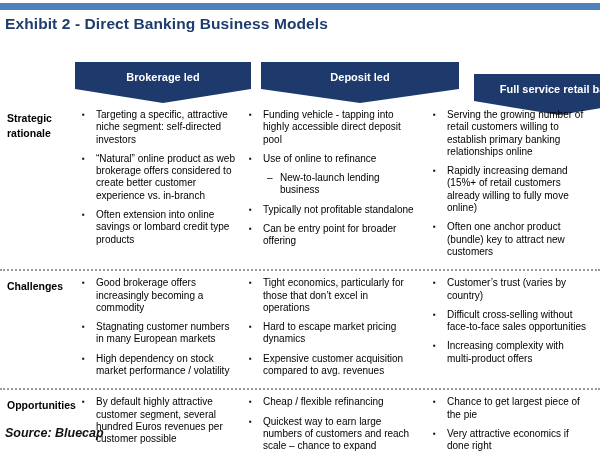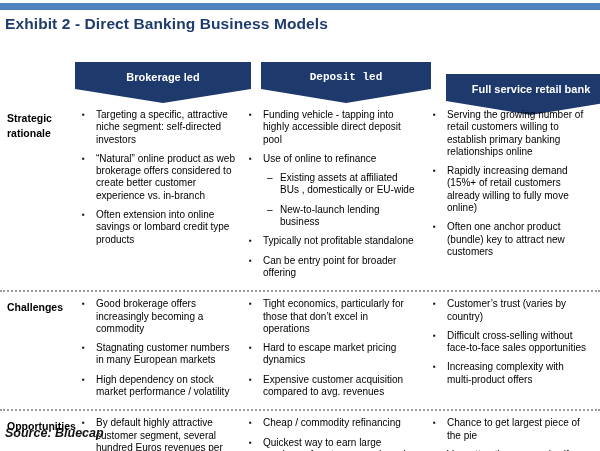--- a/index.html
+++ b/index.html
@@ -9,21 +9,21 @@
 
   .top-bar { position:absolute; left:0; top:3px; width:600px; height:7px; background:#4f81bd; }
 
   .page-title { position:absolute; left:5px; top:15px; font-size:15.5px; font-weight:bold; color:#1f3c6e; letter-spacing:0.1px; }
 
   .header-row { position:absolute; left:75px; top:62px; display:flex; }
   .banner { height:41px; background:#1e3a6d; color:#fff; font-size:11px; font-weight:bold;
             display:flex; align-items:center; justify-content:center; text-align:center;
             padding-bottom:11px; clip-path:polygon(0 0,100% 0,100% 66%,50% 100%,0 66%); }
   .banner-1 { width:176px; margin-right:10px; }
-  .banner-2 { width:170px; margin-right:15px;font-family:Liberation Mono, monospace; }
+  .banner-2 { width:198px; margin-right:15px; }
   .banner-3 { width:170px;margin-top:12px; }
 
   .content { position:absolute; left:0; top:103px; width:600px; }
   .section { display:grid; grid-template-columns:75px 170px 185px 170px; padding:6px 0 4px 0; }
   .section.sep { border-top:2px dotted #9b9b9b; }
   .section-rationale { min-height:120px; }
   .section-challenges { min-height:99px; }
   .section-opportunities { min-height:96px; }
 
   .row-label { font-size:10.5px; font-weight:bold; color:#000; padding:2px 2px 0 7px; line-height:15px; }
@@ -62,21 +62,20 @@
           <ul>
             <li class="lvl1">Targeting a specific, attractive niche segment: self-directed investors</li>
             <li class="lvl1">“Natural” online product as web brokerage offers considered to create better customer experience vs. in-branch</li>
             <li class="lvl1">Often extension into online savings or lombard credit type products</li>
           </ul>
         </div>
       <div class="cell cell-2">
           <ul>
             <li class="lvl1">Funding vehicle - tapping into highly accessible direct deposit pool</li>
             <li class="lvl1">Use of online to refinance</li>
-            <li class="lvl2">Existing assets at affiliated BUs , domestically or EU-wide</li>
             <li class="lvl2">New-to-launch lending business</li>
             <li class="lvl1">Typically not profitable standalone</li>
             <li class="lvl1">Can be entry point for broader offering</li>
           </ul>
         </div>
       <div class="cell cell-3">
           <ul>
             <li class="lvl1">Serving the growing number of retail customers willing to establish primary banking relationships online</li>
             <li class="lvl1">Rapidly increasing demand (15%+ of retail customers already willing to fully move online)</li>
             <li class="lvl1">Often one anchor product (bundle) key to attract new customers</li>
@@ -111,21 +110,21 @@
 
     <div class="section sep section-opportunities">
       <div class="row-label">Opportunities</div>
       <div class="cell cell-1">
           <ul>
             <li class="lvl1">By default highly attractive customer segment, several hundred Euros revenues per customer possible</li>
           </ul>
         </div>
       <div class="cell cell-2">
           <ul>
-            <li class="lvl1">Cheap / commodity refinancing</li>
+            <li class="lvl1">Cheap / flexible refinancing</li>
             <li class="lvl1">Quickest way to earn large numbers of customers and reach scale – chance to expand</li>
           </ul>
         </div>
       <div class="cell cell-3">
           <ul>
             <li class="lvl1">Chance to get largest piece of the pie</li>
             <li class="lvl1">Very attractive economics if done right</li>
           </ul>
         </div>
     </div>

